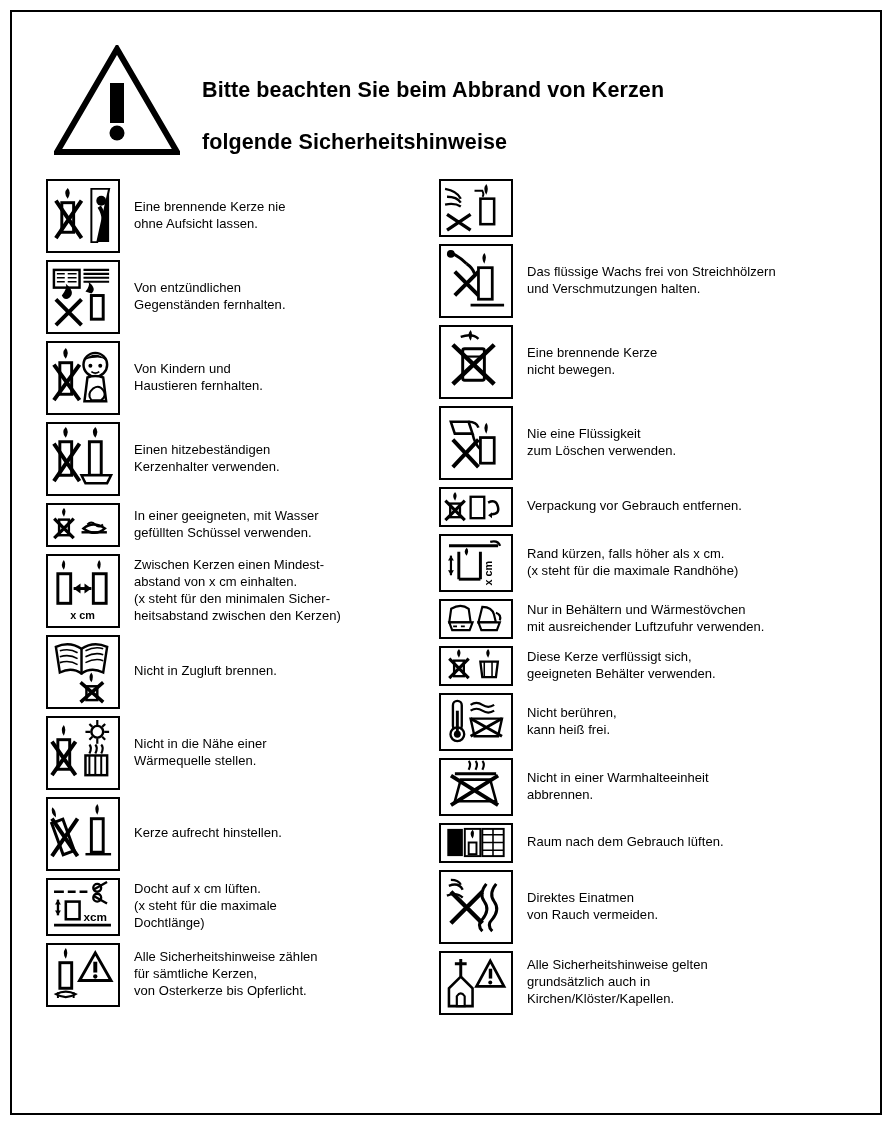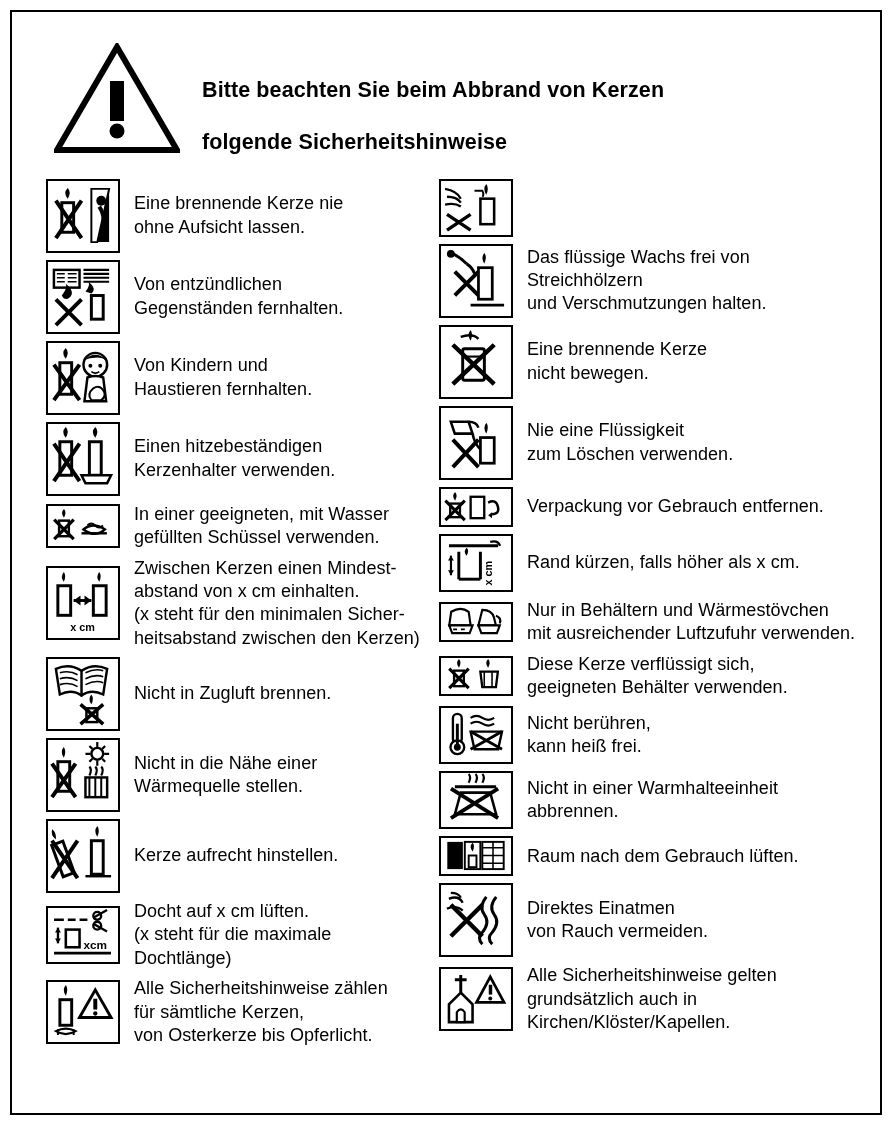--- a/index.html
+++ b/index.html
@@ -27,21 +27,21 @@
     width: 100%;
     height: 100%;
     box-sizing: border-box;
     border: 2px solid #000;
     padding: 18px 16px 12px 16px;
   }
 
   
   .header {
     display: flex;
-    align-items: center;
+    align-items: flex-end;
     gap: 22px;
     padding: 12px 0 14px 26px;
   }
   .warn-tri {
     flex: 0 0 auto;
     width: 126px;
     height: 112px;
     position: relative;
   }
   .warn-tri svg { display: block; }
@@ -67,21 +67,21 @@
   }
   .col-right { width: 430px; margin-left: -8px; }
 
   .row {
     display: flex;
     align-items: center;
     gap: 14px;
     margin-bottom: 7px;
   }
   .row-text {
-    font-size: 18px;
+    font-size: 13px;
     line-height: 1.3;
     letter-spacing: 0.05px;
   }
   .row-text span { display: block; }
 
   .ico {
     flex: 0 0 auto;
     border: 2.5px solid #000;
     background: #fff;
     box-sizing: border-box;
@@ -420,20 +420,21 @@
               <path d="M18 16 v28 M40 16 v28" stroke="#000" stroke-width="3"></path>
               <path d="M18 44 h22" stroke="#000" stroke-width="3"></path>
               <path d="M26 20 q3-5 0-8 q-4 4 0 8z" fill="#000"></path>
               <path d="M10 20 v20" stroke="#000" stroke-width="2.2"></path>
               <path d="M10 20 l-3 5 h6z M10 40 l-3-5 h6z" fill="#000"></path>
               <text x="52" y="38" font-family="Liberation Sans, sans-serif" font-size="11" font-weight="bold" text-anchor="middle" fill="#000" transform="rotate(-90 52 38)">x cm</text>
             </svg>
           </div>
           <div class="row-text">
             <span>Rand kürzen, falls höher als x cm.</span>
+            <span>(x steht für die maximale Randhöhe)</span>
           </div>
         </div>
 
         <div class="row">
           <div class="ico rect-small">
             <svg viewBox="0 0 70 36" width="69" height="35">
               <path d="M10 8 q10-6 18 0 l2 14 h-22z" fill="#fff" stroke="#000" stroke-width="2.2"></path>
               <path d="M8 22 h24 l-3 8 h-18z" fill="#fff" stroke="#000" stroke-width="2.2"></path>
               <path d="M12 26 h4 M20 26 h4" stroke="#000" stroke-width="1.8"></path>
               <path d="M42 6 q10 0 12 8 l2 8 h-18 z" fill="#fff" stroke="#000" stroke-width="2.2"></path>

